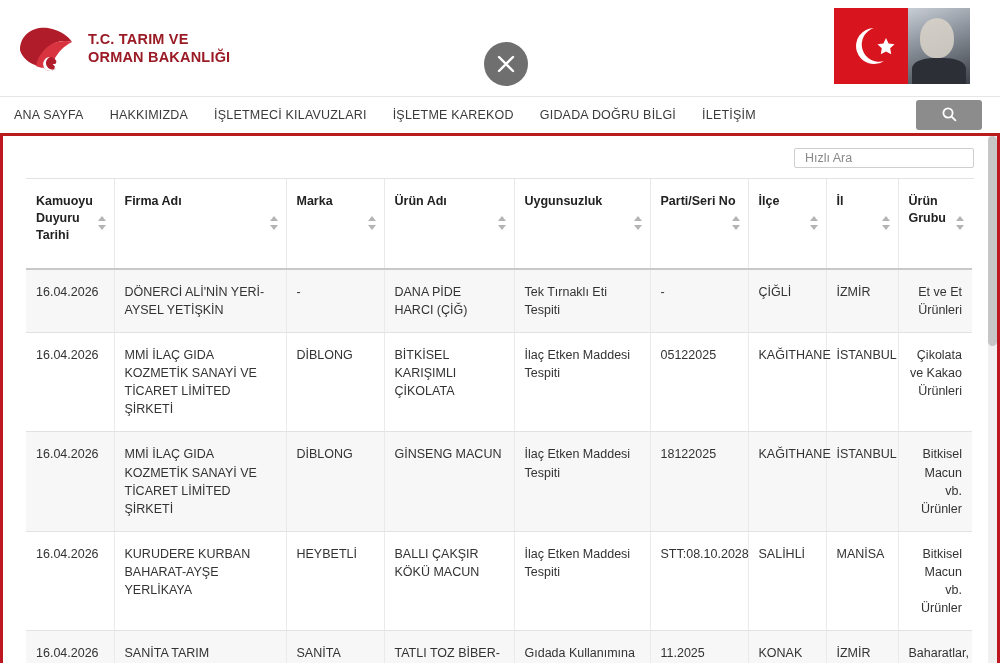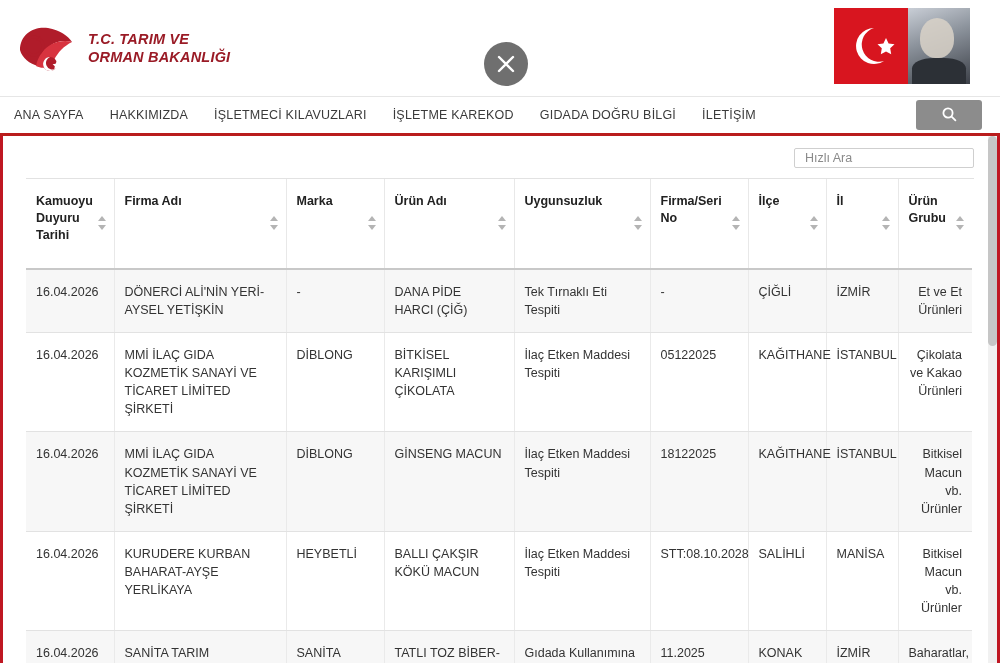--- a/index.html
+++ b/index.html
@@ -22,21 +22,20 @@
     height: 96px;
     background: #ffffff;
     display: flex;
     align-items: center;
   }
   .logo-block {
     display: flex;
     align-items: center;
     gap: 10px;
     padding-left: 14px;
-    font-style: italic;
   }
   .logo-mark {
     width: 64px; height: 56px;
     position: relative;
     flex: none;
   }
   .logo-title {
     font-size: 14.5px;
     font-weight: bold;
     color: #9a1b26;
@@ -335,21 +334,21 @@
                 </span>
             </th>
             <th>
               <span>Uygunsuzluk</span>
               <span class="sort-arrows">
                   <i class="up"></i>
                   <i class="dn"></i>
                 </span>
             </th>
             <th>
-              <span>Firma/Seri No</span>
+              <span>Parti/Seri No</span>
               <span class="sort-arrows">
                   <i class="up"></i>
                   <i class="dn"></i>
                 </span>
             </th>
             <th>
               <span>İlçe</span>
               <span class="sort-arrows">
                   <i class="up"></i>
                   <i class="dn"></i>

